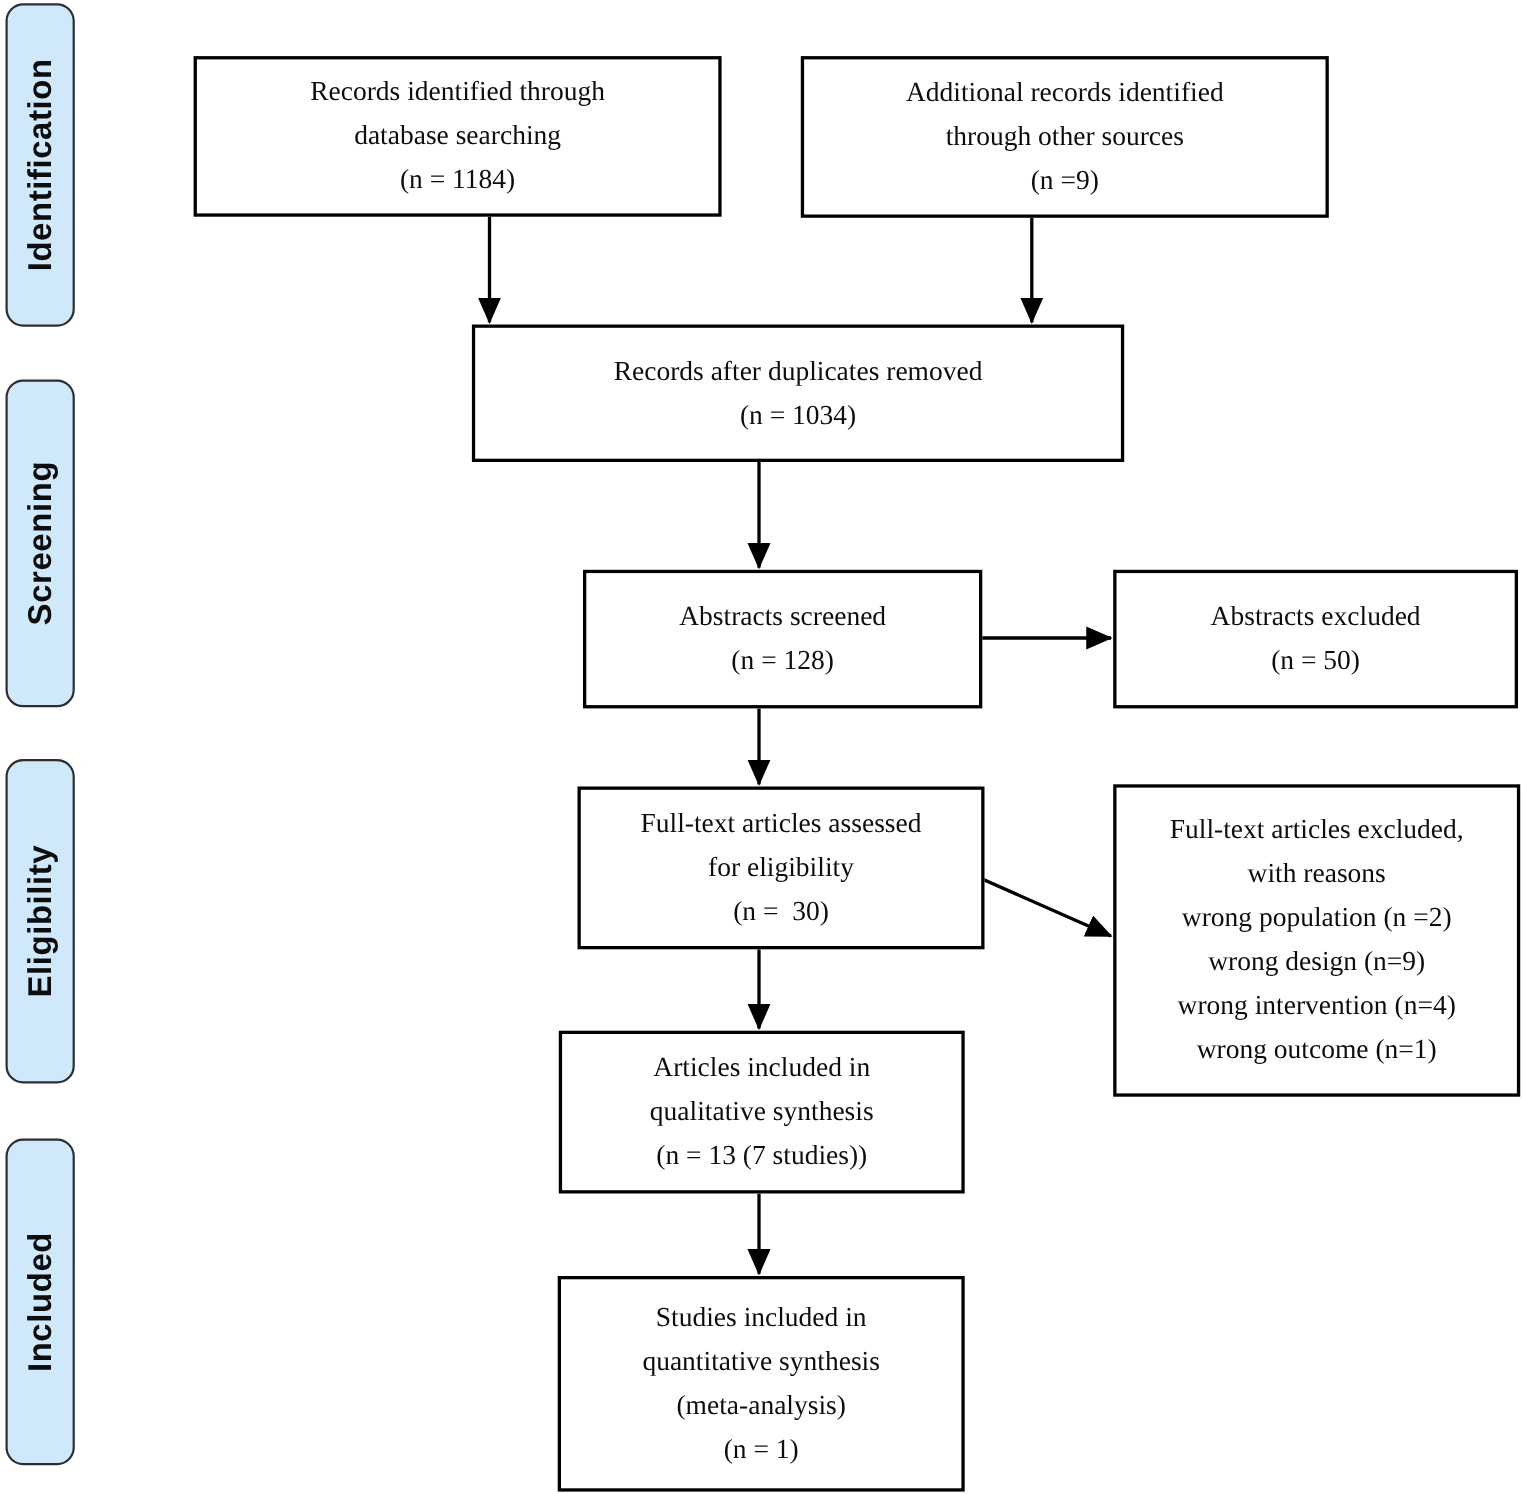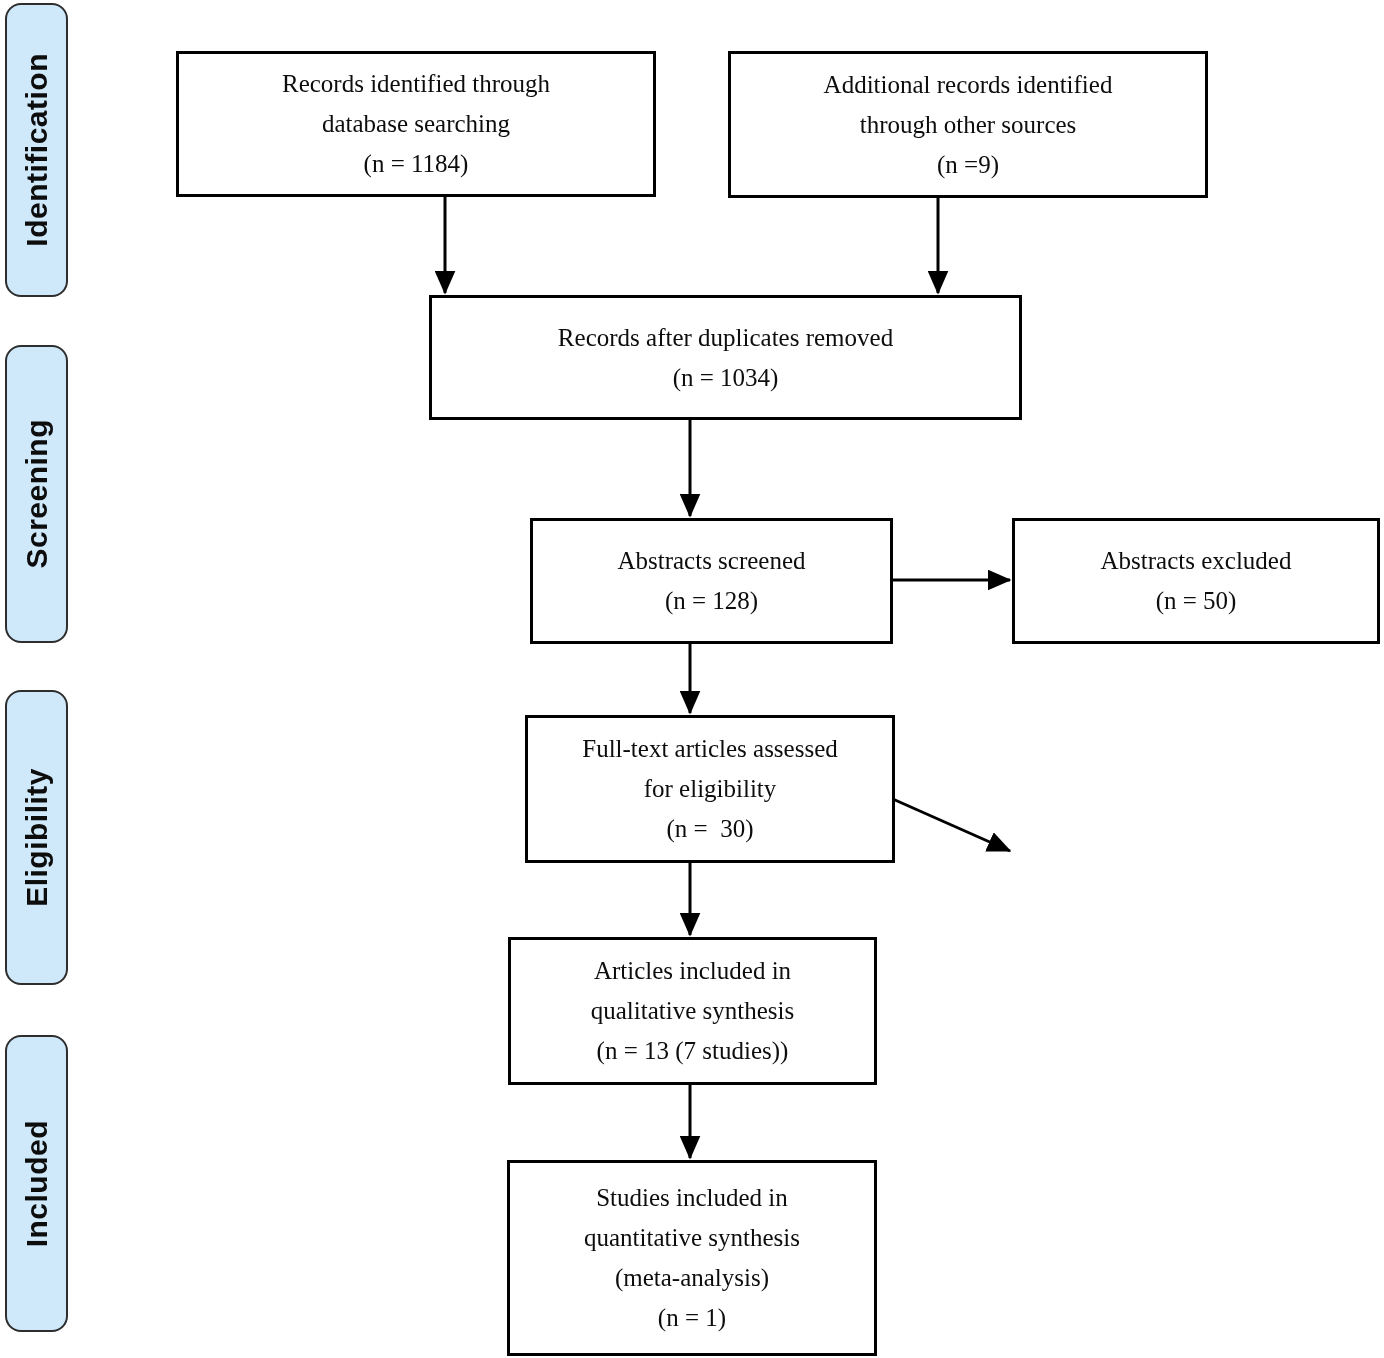--- a/index.html
+++ b/index.html
@@ -103,20 +103,26 @@
 (n =9)</div>
   <div class="box b-after-duplicates">Records after duplicates removed
 (n = 1034)</div>
   <div class="box b-abstracts-screened">Abstracts screened
 (n = 128)</div>
   <div class="box b-abstracts-excluded">Abstracts excluded
 (n = 50)</div>
   <div class="box b-fulltext-assessed">Full-text articles assessed
 for eligibility
 (n =  30)</div>
+  <div class="box b-fulltext-excluded">Full-text articles excluded,
+with reasons
+wrong population (n =2)
+wrong design (n=9)
+wrong intervention (n=4)
+wrong outcome (n=1)</div>
   <div class="box b-qualitative">Articles included in
 qualitative synthesis
 (n = 13 (7 studies))</div>
   <div class="box b-quantitative">Studies included in
 quantitative synthesis
 (meta-analysis)
 (n = 1)</div>
 
 </div>
 

